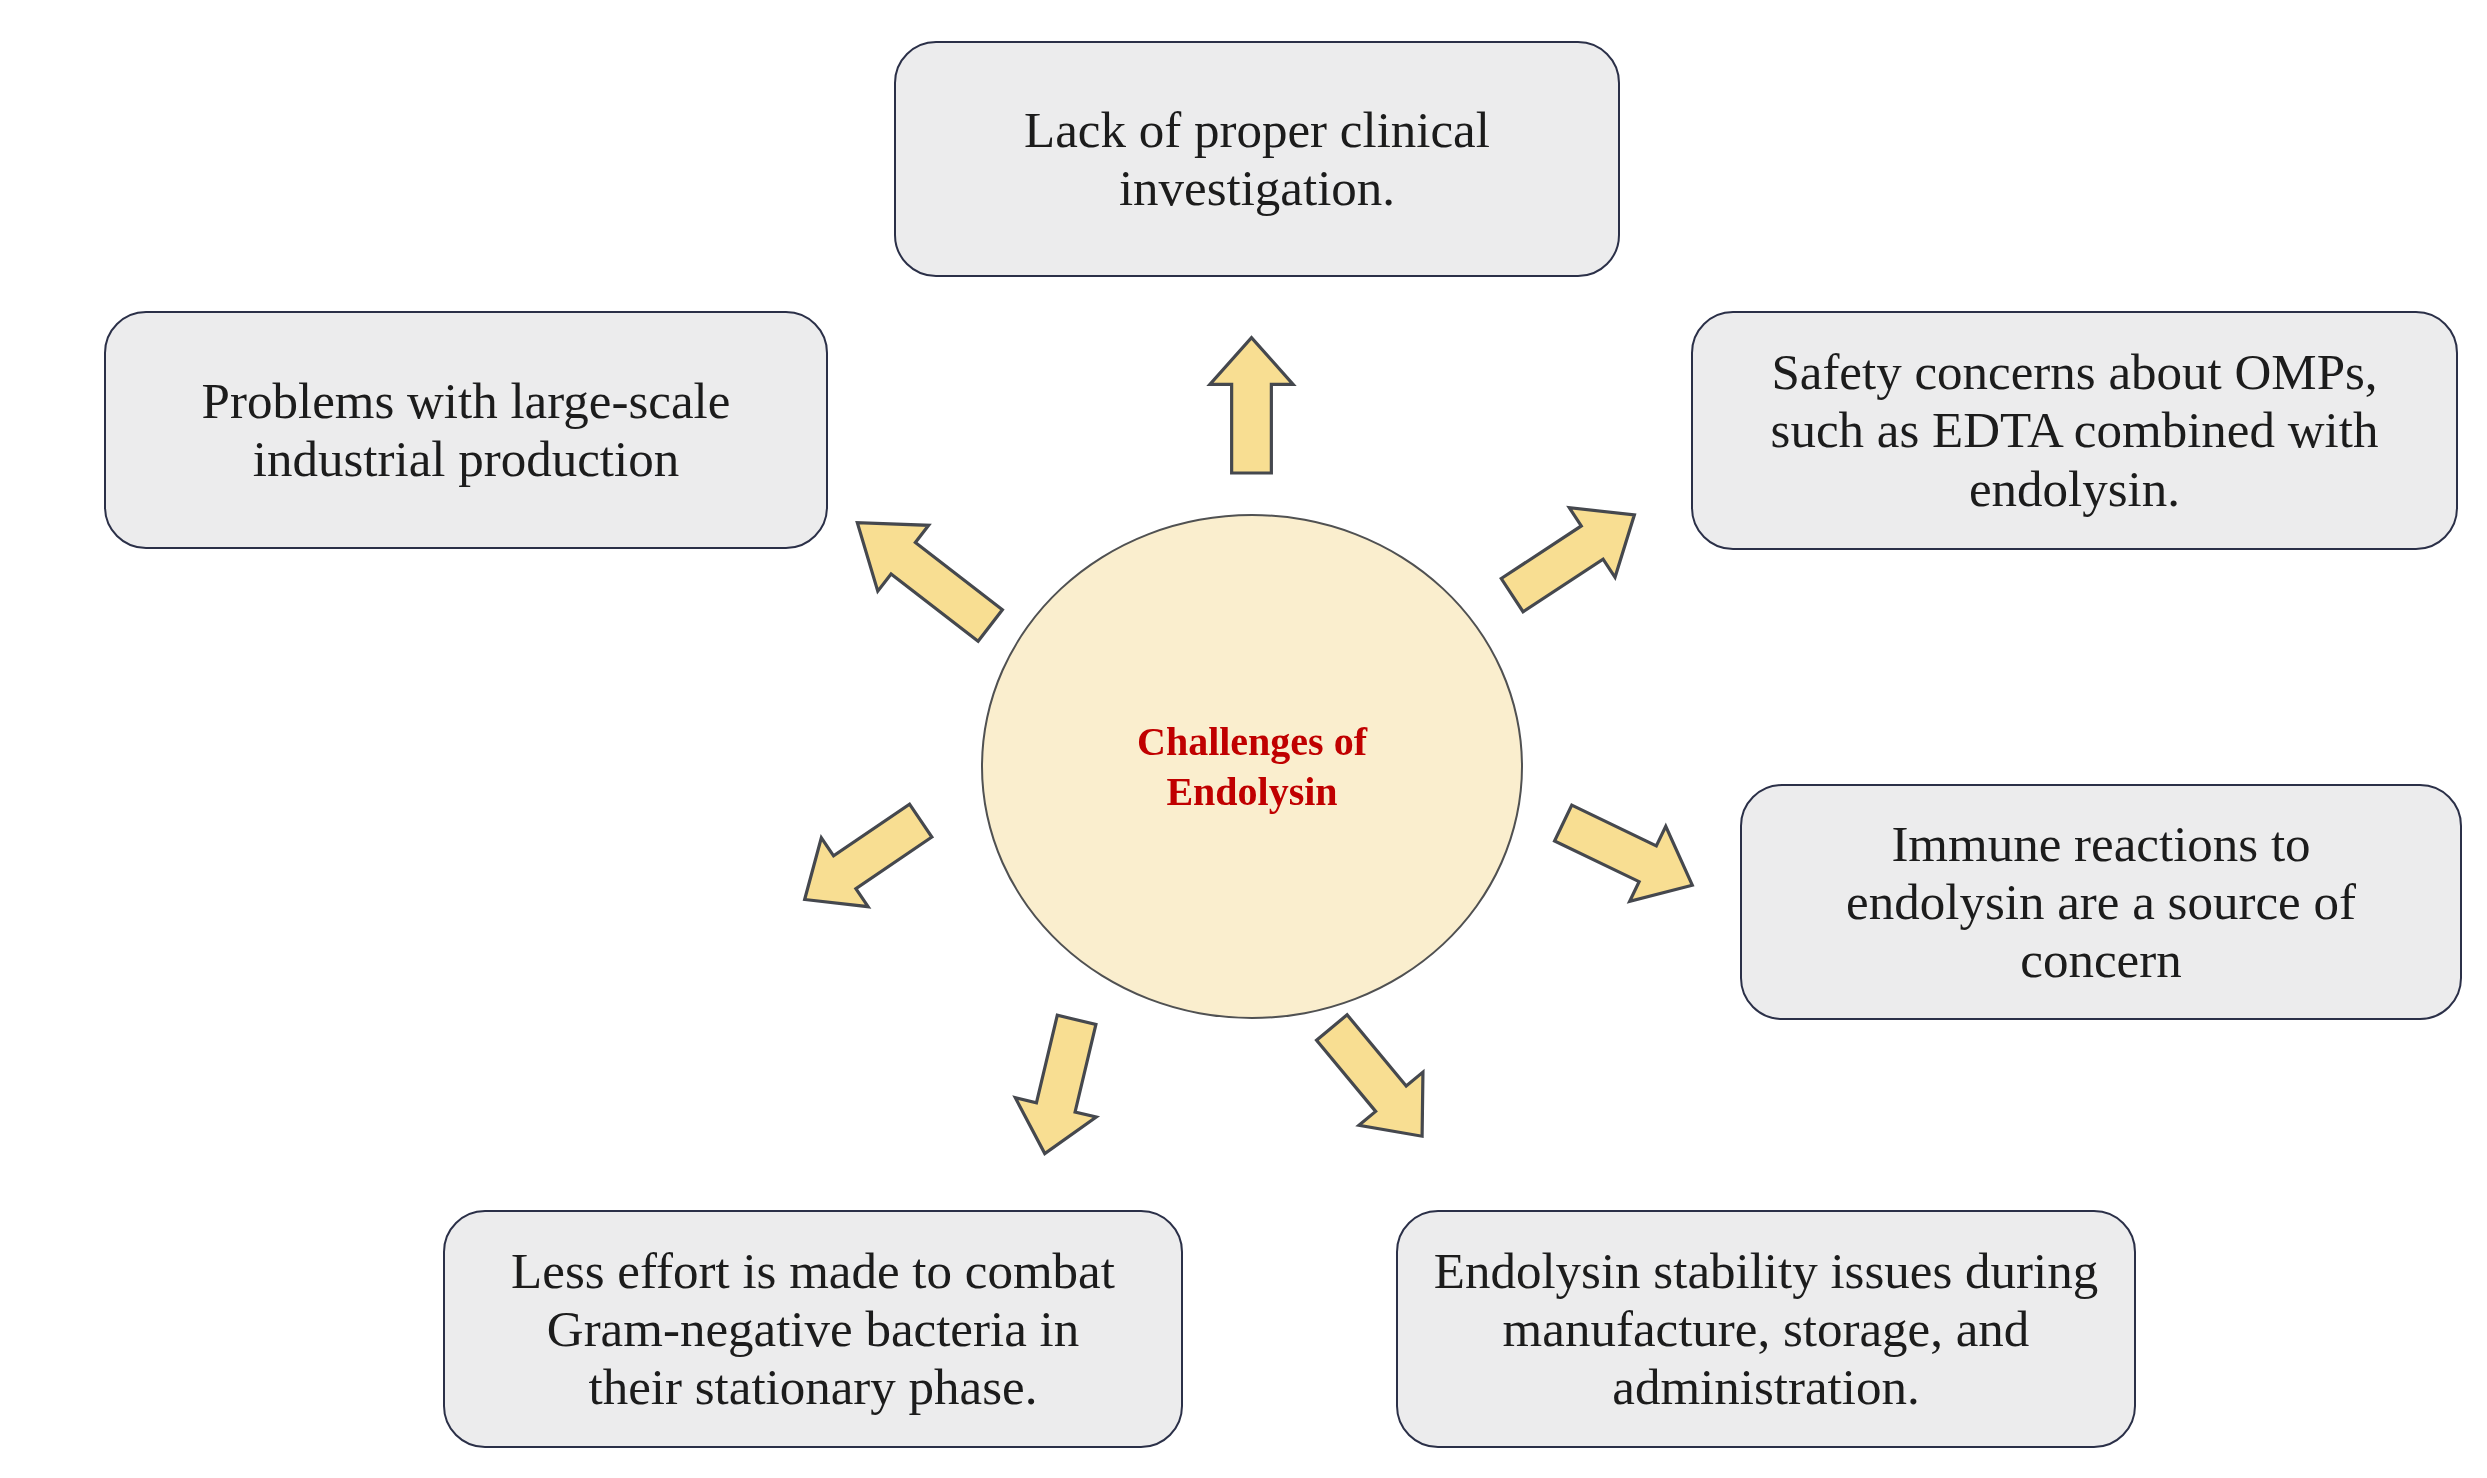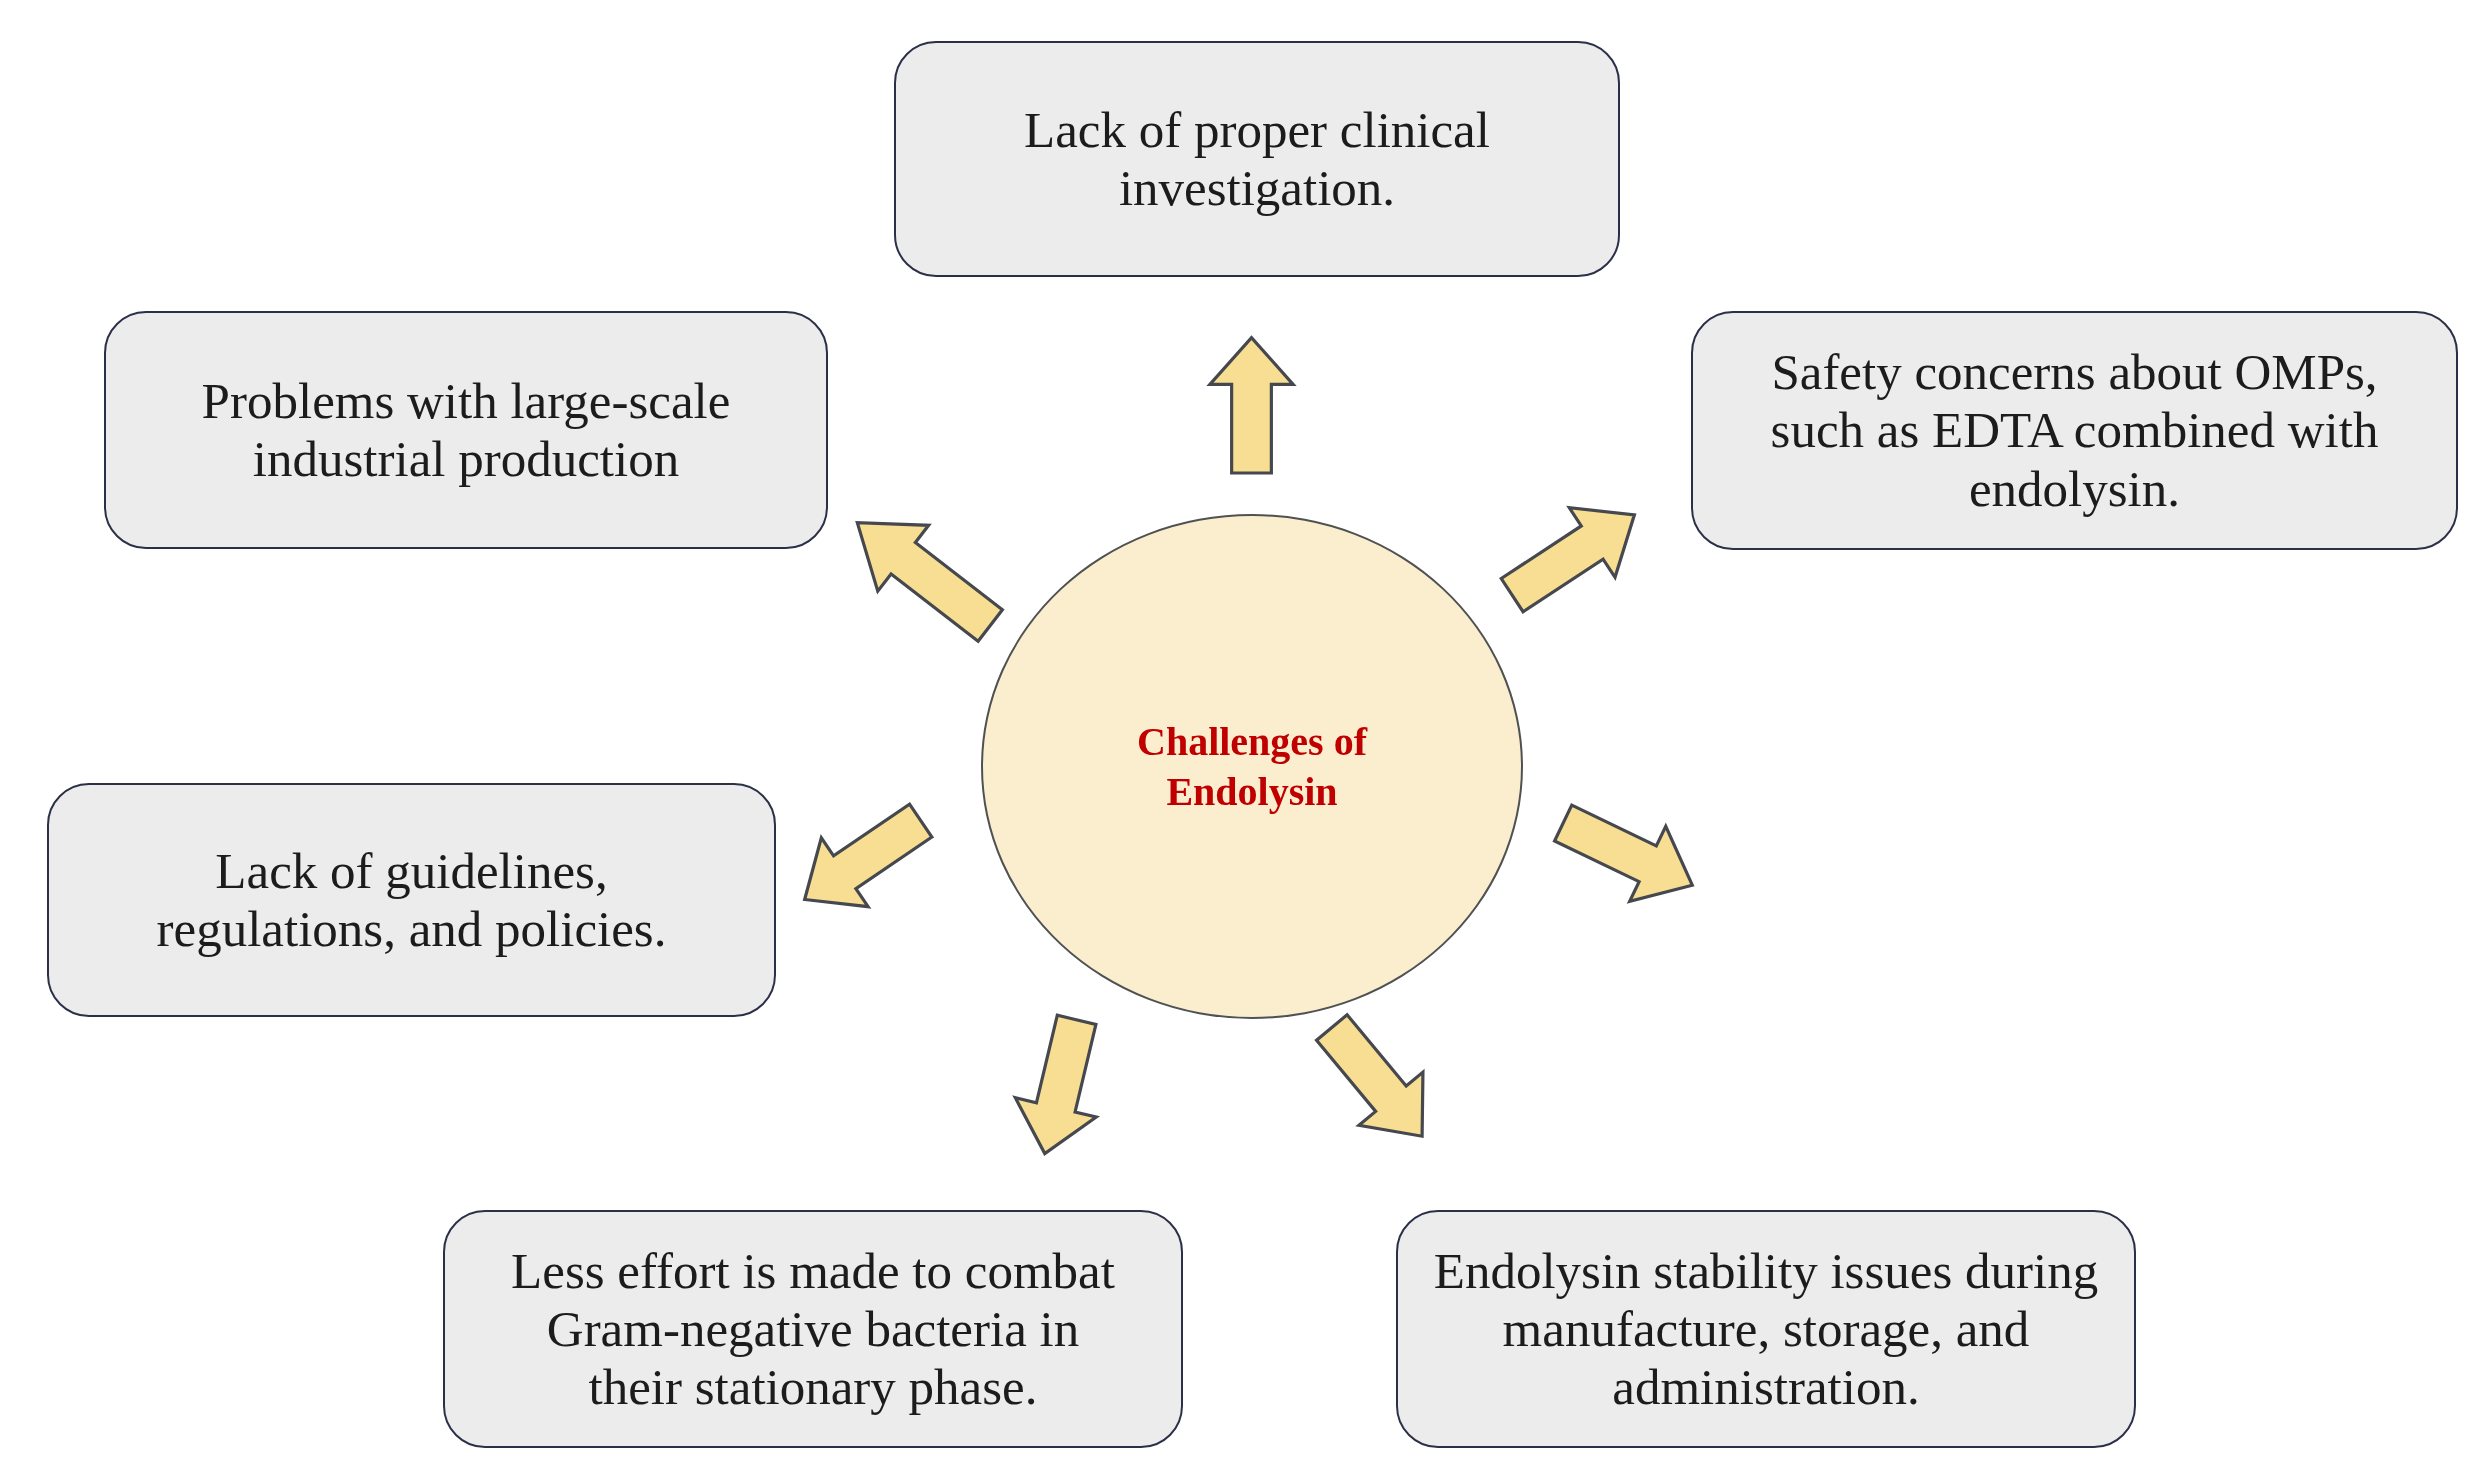--- a/index.html
+++ b/index.html
@@ -80,22 +80,23 @@
 
 <div id="canvas">
 
   <div class="node node--top-left">Problems with large-scale
 industrial production</div>
   <div class="node node--top">Lack of proper clinical
 investigation.</div>
   <div class="node node--top-right">Safety concerns about OMPs,
 such as EDTA combined with
 endolysin.</div>
-  <div class="node node--left">Lack of guidelines,
-regulations, and policies.</div>
+  <div class="node node--right">Immune reactions to
+endolysin are a source of
+concern</div>
   <div class="node node--bottom-left">Less effort is made to combat
 Gram-negative bacteria in
 their stationary phase.</div>
   <div class="node node--bottom-right">Endolysin stability issues during
 manufacture, storage, and
 administration.</div>
 
   <div class="center-circle">Challenges of
 Endolysin</div>
 

